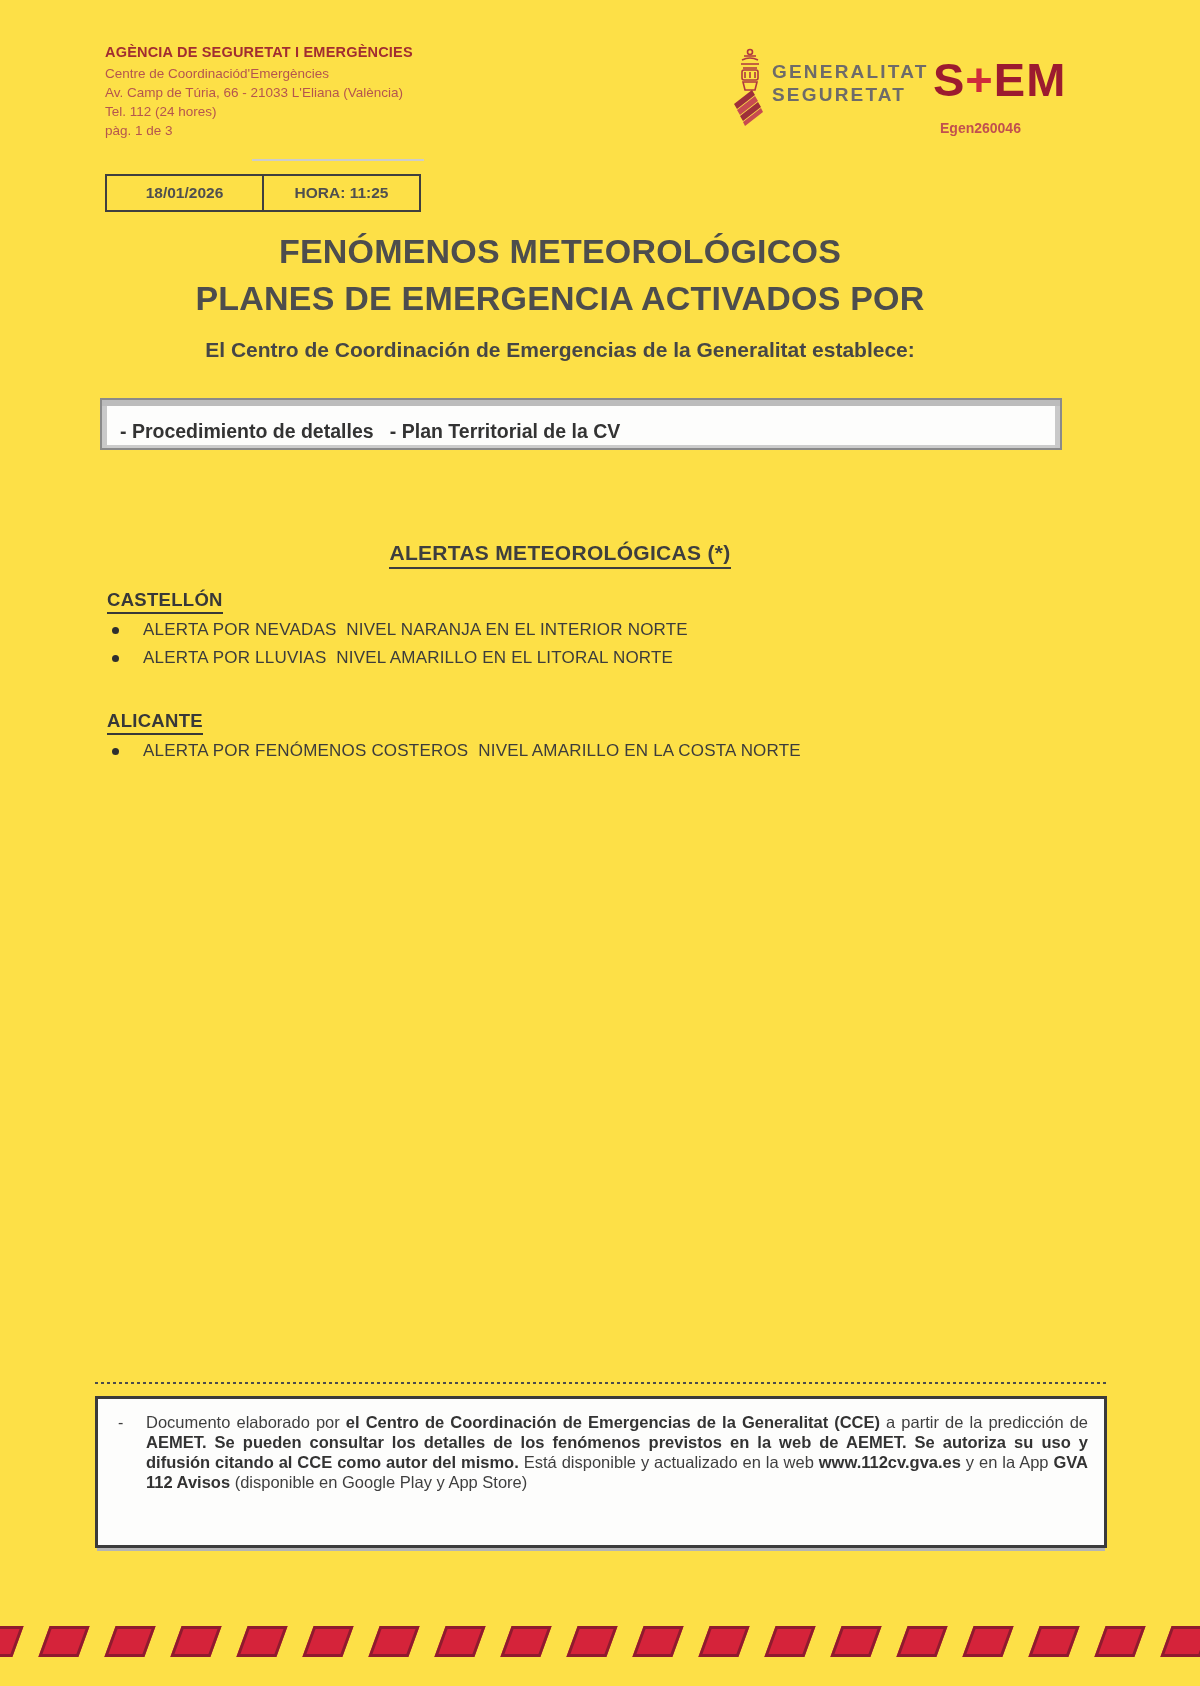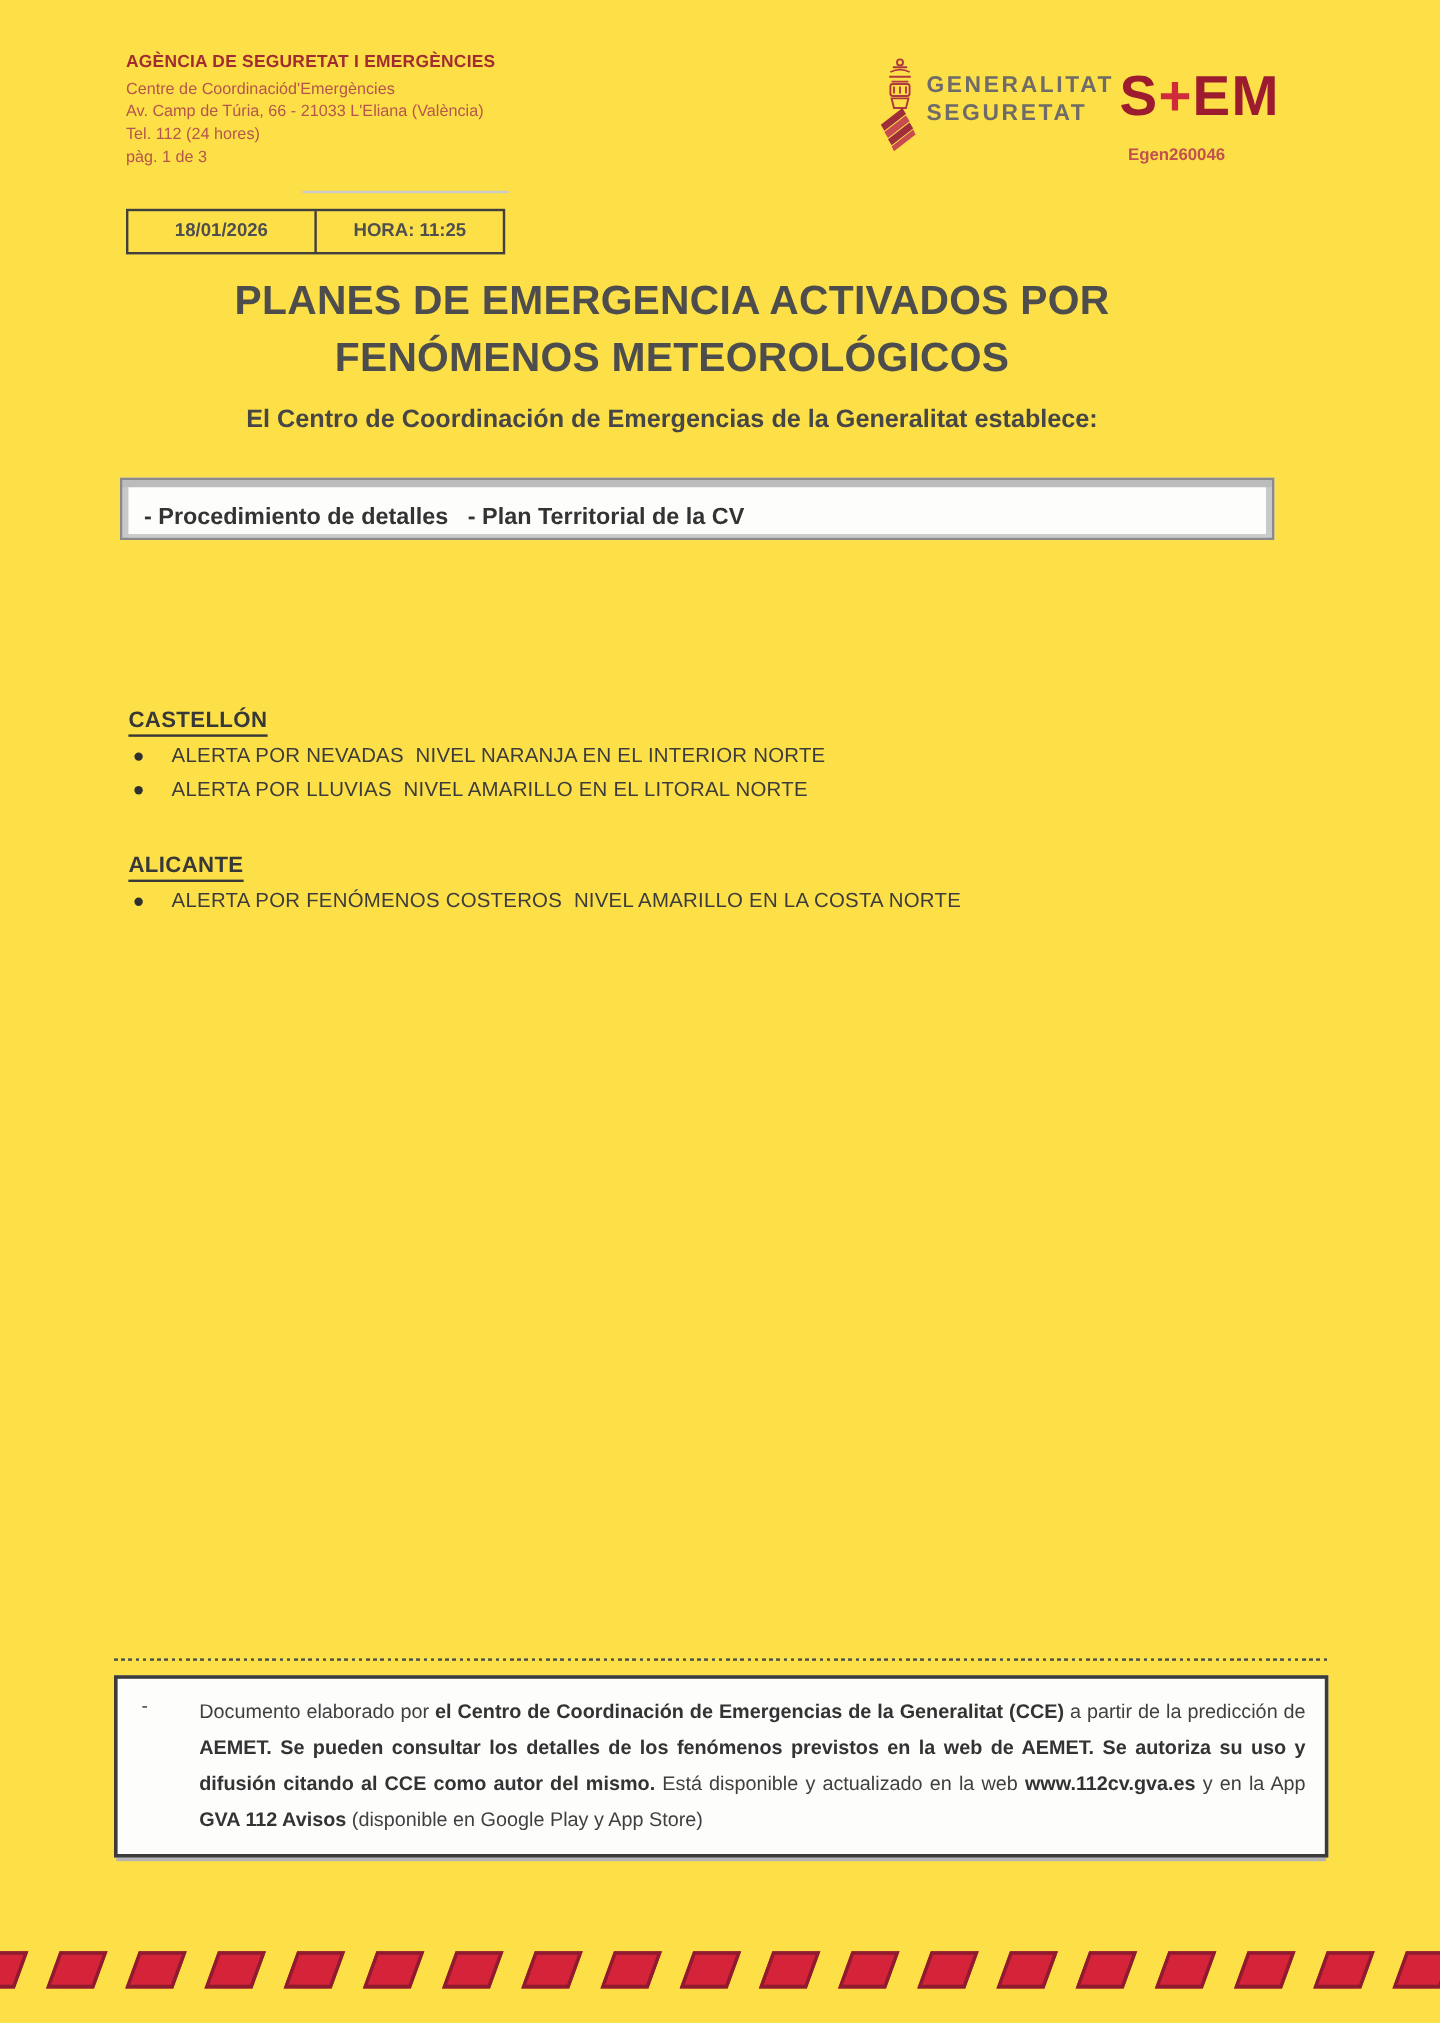--- a/index.html
+++ b/index.html
@@ -85,21 +85,21 @@
     background: repeating-linear-gradient(90deg, #4c4c4c 0 3px, transparent 3px 6px);
   }
   .footer-box {
     position: absolute; left: 95px; top: 1396px; width: 1012px; height: 152px;
     border: 3px solid #3b3b3b; background: #fdfdfc;
     box-shadow: 0 5px 0 -2px #b5b5b5;
   }
   .footer-dash { position: absolute; left: 20px; top: 15px; font-size: 16px; color: #3f3f3f; }
   .footer-text {
     position: absolute; left: 48px; top: 13px; right: 16px;
-    font-size: 16.5px; line-height: 30px; color: #3f3f3f; text-align: justify; margin-left: 20px;
+    font-size: 16.5px; line-height: 20px; color: #3f3f3f; text-align: justify;
   }
   .footer-text b { color: #333333; }
 
   
   .stripes-band {
     position: absolute; left: -22px; top: 1626px; width: 1300px; height: 32px;
     display: flex; gap: 26px;
   }
   .stripe {
     width: 40px; height: 31px; flex: 0 0 auto;
@@ -144,32 +144,35 @@
   <div class="sem-logo"><span>S</span><span class="plus">+</span><span>EM</span></div>
   <div class="doc-code">Egen260046</div>
 
   <div class="pre-line"></div>
   <div class="date-table">
     <div class="date-cell">18/01/2026</div>
     <div class="date-cell">HORA: 11:25</div>
   </div>
 
   <div class="title-wrap">
+    <div class="main-title">FENÓMENOS METEOROLÓGICOS</div>
     <div class="main-title">PLANES DE EMERGENCIA ACTIVADOS POR</div>
-    <div class="main-title">FENÓMENOS METEOROLÓGICOS</div>
   </div>
 
   <div class="subtitle-wrap">
     <div class="subtitle">El Centro de Coordinación de Emergencias de la Generalitat establece:</div>
   </div>
 
   <div class="plans-box">
     <div class="plans-text">- Procedimiento de detalles   - Plan Territorial de la CV</div>
   </div>
 
+  <div class="alerts-heading-wrap">
+    <span class="alerts-heading">ALERTAS METEOROLÓGICAS (*)</span>
+  </div>
 
   <div class="province-heading prov-castellon">CASTELLÓN</div>
   <div class="alert-item item-0-1">
     <span class="dot"></span>
     <span class="alert-text">ALERTA POR LLUVIAS  NIVEL AMARILLO EN EL LITORAL NORTE</span>
   </div>
   <div class="alert-item item-0-0">
     <span class="dot"></span>
     <span class="alert-text">ALERTA POR NEVADAS  NIVEL NARANJA EN EL INTERIOR NORTE</span>
   </div>

